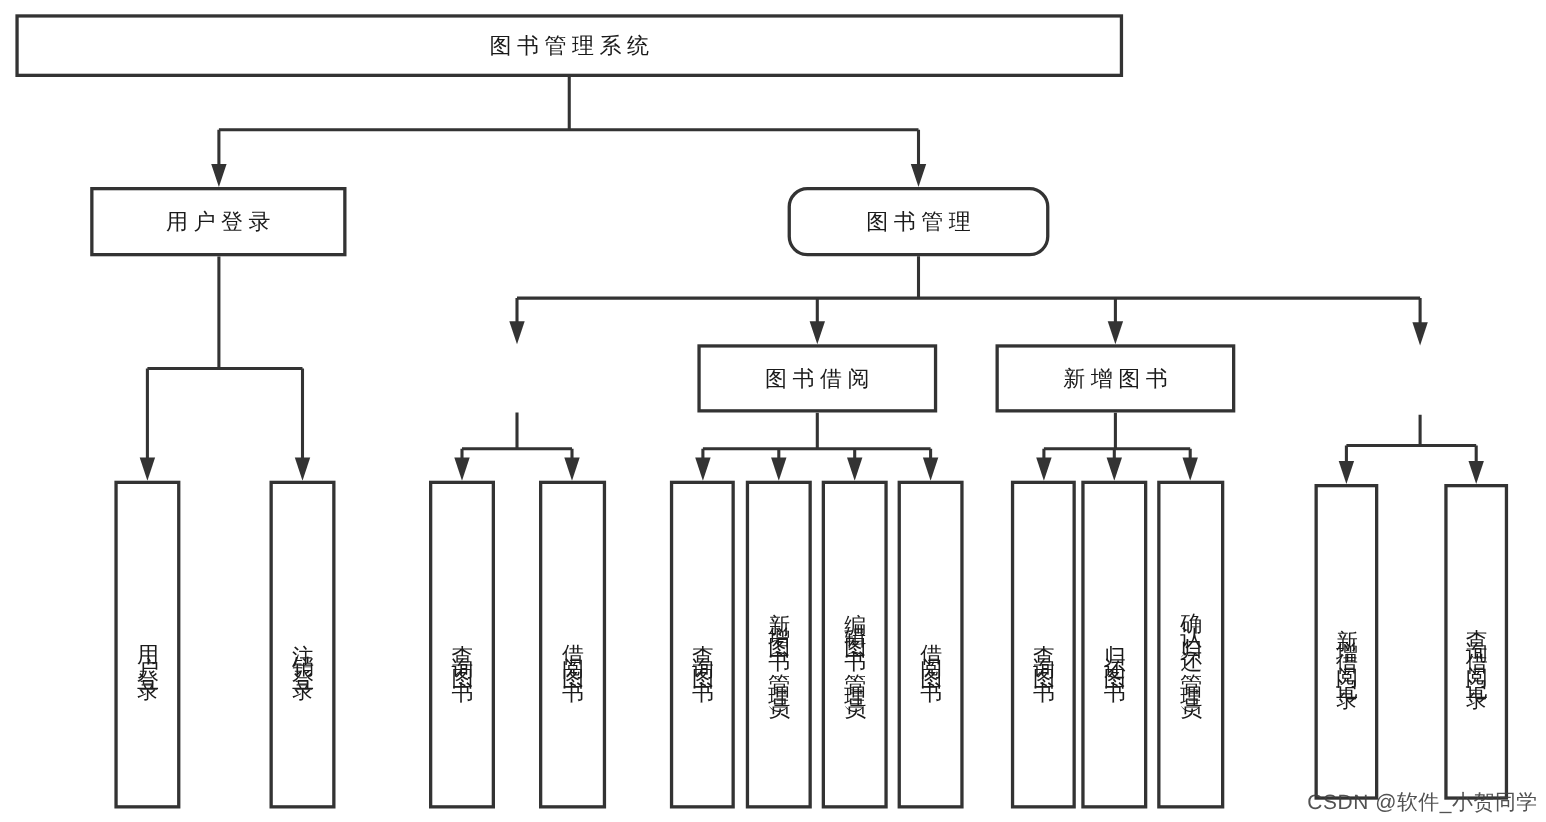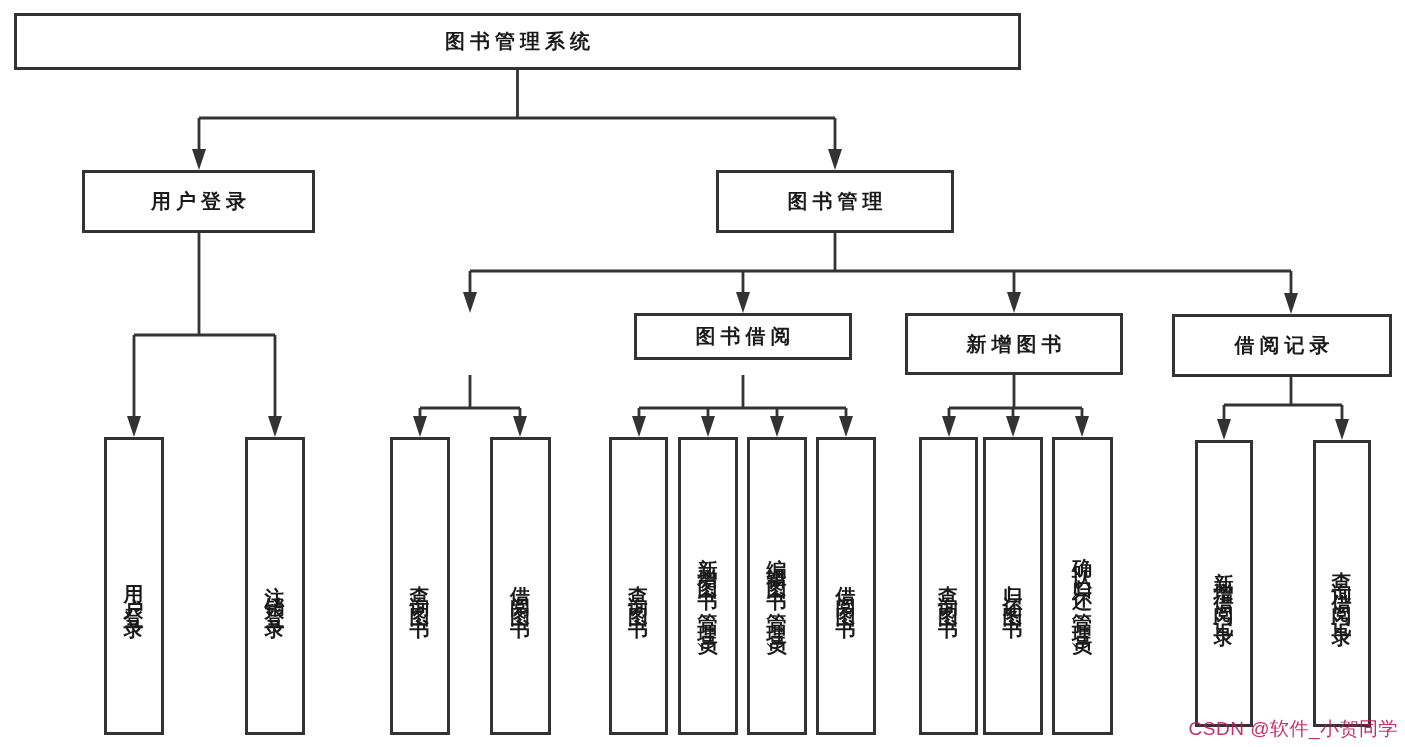--- a/index.html
+++ b/index.html
@@ -18,21 +18,20 @@
     width: 1405px; height: 747px;
   }
   .box {
     position: absolute;
     background: #ffffff;
     border: 3px solid #333333;
     box-sizing: border-box;
     display: flex;
     align-items: center;
     justify-content: center;
-    font-weight: bold;
   }
   .box.h span {
     font-size: 20px;
     letter-spacing: 5px;
     margin-right: -5px;
     white-space: nowrap;
   }
   .box.v span {
     writing-mode: vertical-lr;
     text-orientation: mixed;
@@ -41,21 +40,21 @@
     letter-spacing: 11px;
     margin-bottom: -11px;
     white-space: nowrap;
   }
   .watermark {
     position: absolute;
     right: 7px;
     bottom: 5px;
     font-size: 19px;
     letter-spacing: 0.5px;
-    color: #be185d;
+    color: #404040;
     opacity: 0.9;
     z-index: 10;
     white-space: nowrap;
   }
 </style>
 </head>
 <body>
 
 <div class="canvas">
 
@@ -99,32 +98,29 @@
     </g>
   </svg>
 
   <div class="box h" style="left:14px; top:13px; width:1007px; height:57px;">
     <span>图书管理系统</span>
   </div>
 
   <div class="box h" style="left:82px; top:170px; width:233px; height:63px;">
     <span>用户登录</span>
   </div>
-  <div class="box h" style="left:716px; top:170px; width:238px; height:63px;">
+  <div class="box h" style="left:716px; top:170px; width:238px; height:63px;border-radius:18px;">
     <span>图书管理</span>
   </div>
 
-  <div class="box h" style="left:634px; top:313px; width:218px; height:47px;">
+  <div class="box h" style="left:634px; top:313px; width:218px; height:62px;">
     <span>图书借阅</span>
   </div>
   <div class="box h" style="left:905px; top:313px; width:218px; height:62px;">
     <span>新增图书</span>
-  </div>
-  <div class="box h" style="left:1172px; top:314px; width:220px; height:63px;">
-    <span>借阅记录</span>
   </div>
 
   <div class="box v" style="left:104px; top:437px; width:60px; height:298px;">
     <span>用户登录</span>
   </div>
   <div class="box v" style="left:245px; top:437px; width:60px; height:298px;">
     <span>注销登录</span>
   </div>
 
   <div class="box v" style="left:390px; top:437px; width:60px; height:298px;">

